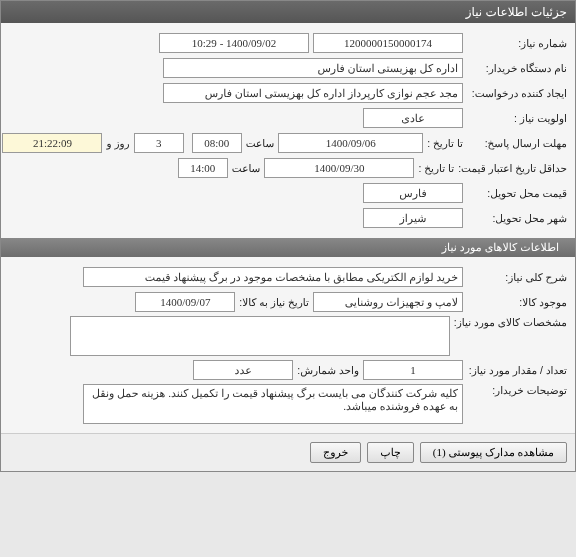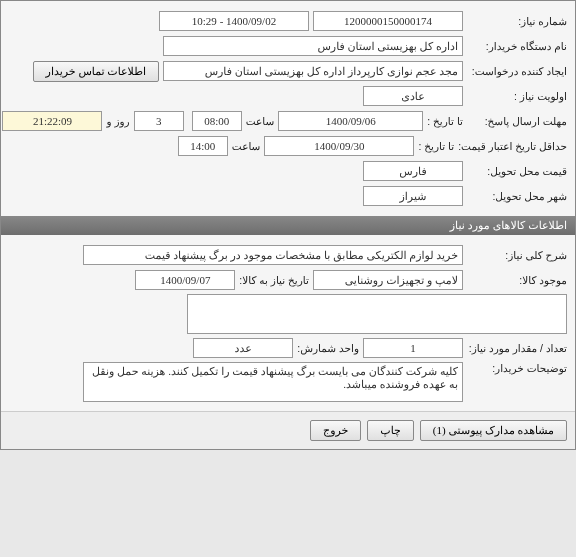--- a/index.html
+++ b/index.html
@@ -19,21 +19,21 @@
   color: #fff;
   padding: 4px 8px;
   font-size: 12px;
 }
 .section {
   padding: 6px 8px;
 }
 .section-header {
   background: linear-gradient(#888, #6d6d6d);
   color: #fff;
-  padding: 3px 8px;
+  padding: 3px 16px;
   font-size: 11px;
 }
 .row {
   display: flex;
   align-items: center;
   gap: 4px;
   margin: 3px 0;
   min-height: 22px;
 }
 .label {
@@ -82,38 +82,38 @@
 .yellowish {
   background: #fdf8d8 !important;
   color: #555;
 }
 .spacer { flex: 1; }
 </style>
 </head>
 <body>
 
 <div class="window">
+  <div class="titlebar">جزئیات اطلاعات نیاز</div>
 
   <div class="section">
 
     <div class="row">
       <span class="label w1">شماره نیاز:</span>
       <input class="field med" value="1200000150000174" style="">
       <input class="field med" value="1400/09/02 - 10:29" style="">
     </div>
 
     <div class="row">
       <span class="label w1">نام دستگاه خریدار:</span>
       <input class="field long" value="اداره کل بهزیستی استان فارس" style="">
     </div>
 
     <div class="row">
       <span class="label w1">ایجاد کننده درخواست:</span>
       <input class="field long" value="مجد عجم نوازی کارپرداز اداره کل بهزیستی استان فارس" style="">
-      <button class="btn">اطلاعات تماس خریدار</button>
     </div>
 
     <div class="row">
       <span class="label w1">اولویت نیاز :</span>
       <input class="field short" value="عادی" style="">
     </div>
 
     <div class="row">
       <span class="label w1">مهلت ارسال پاسخ:</span>
       <span class="label">تا تاریخ :</span>
@@ -156,20 +156,21 @@
     </div>
 
     <div class="row">
       <span class="label w1">موجود کالا:</span>
       <input class="field med" style="text-align: right;" value="لامپ و تجهیزات روشنایی">
       <span class="label">تاریخ نیاز به کالا:</span>
       <input class="field short" value="1400/09/07" style="">
     </div>
 
     <div class="row" style="align-items:flex-start">
+      <span class="label w1">مشخصات کالای مورد نیاز:</span>
       <textarea class="field" style=""></textarea>
     </div>
 
     <div class="row">
       <span class="label w1">تعداد / مقدار مورد نیاز:</span>
       <input class="field short" value="1" style="">
       <span class="label">واحد شمارش:</span>
       <input class="field short" value="عدد" style="">
     </div>
 

